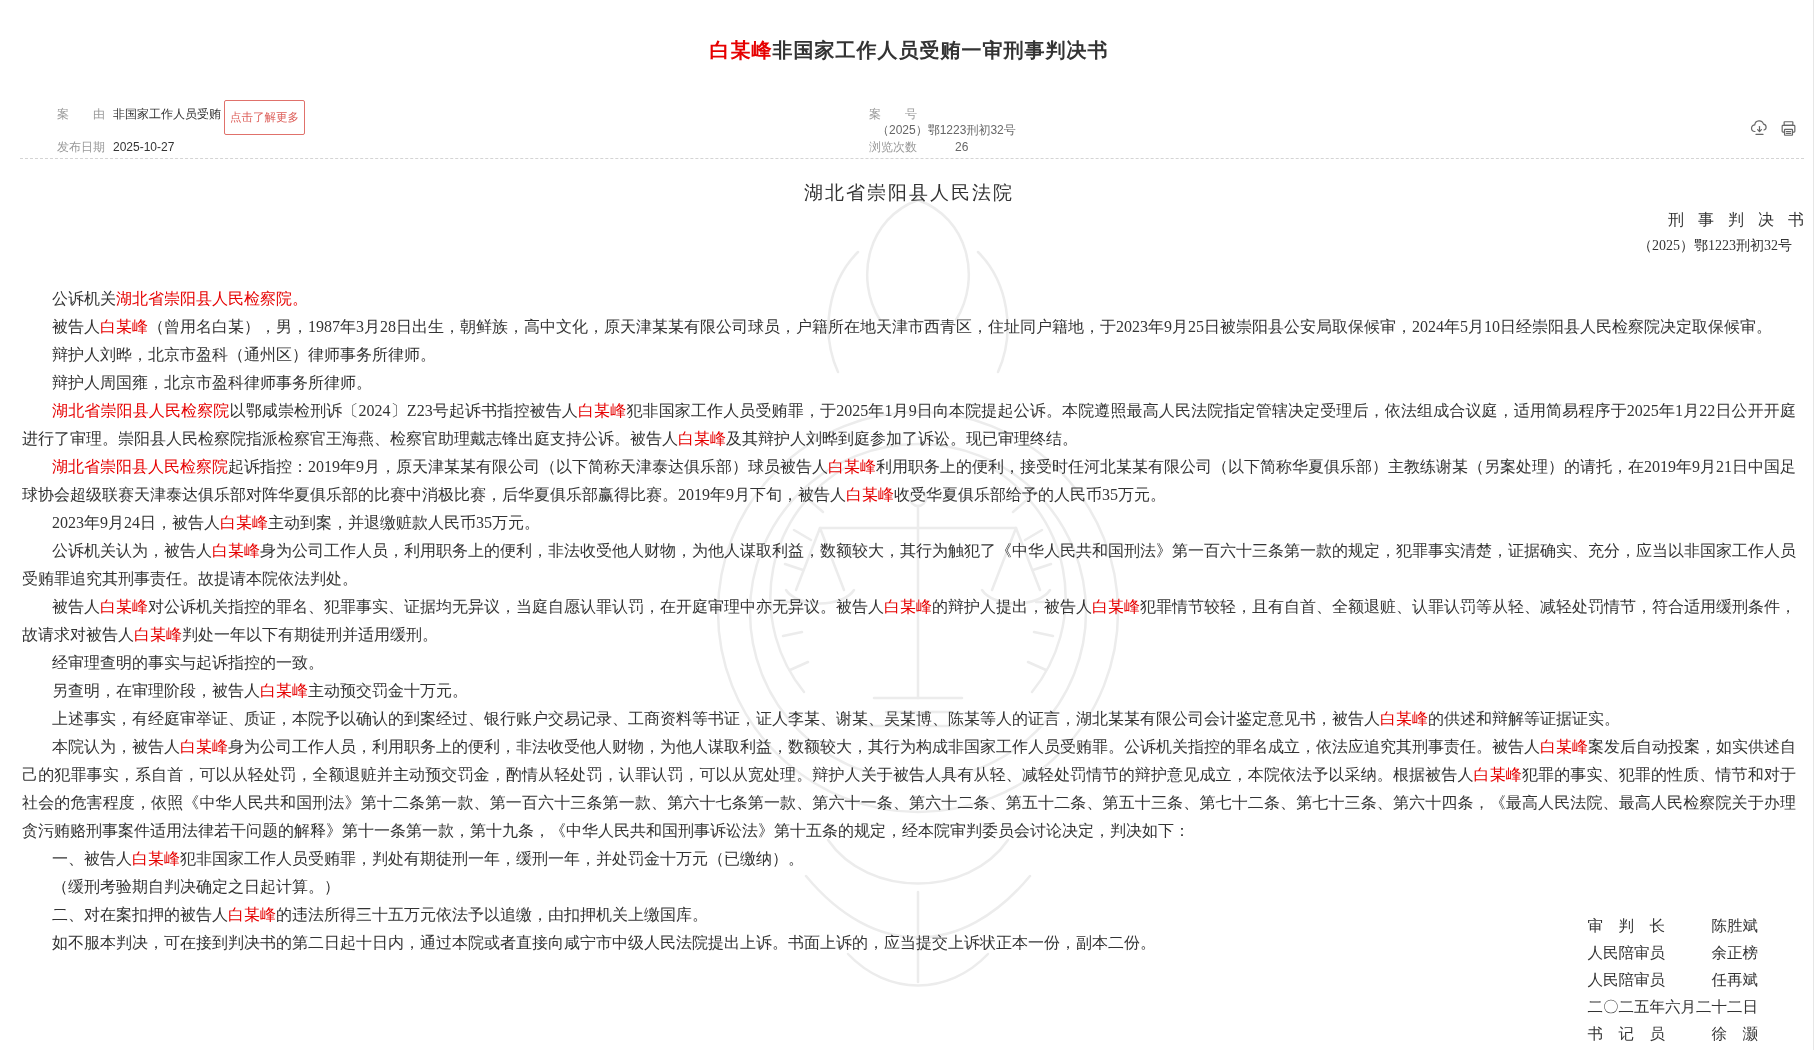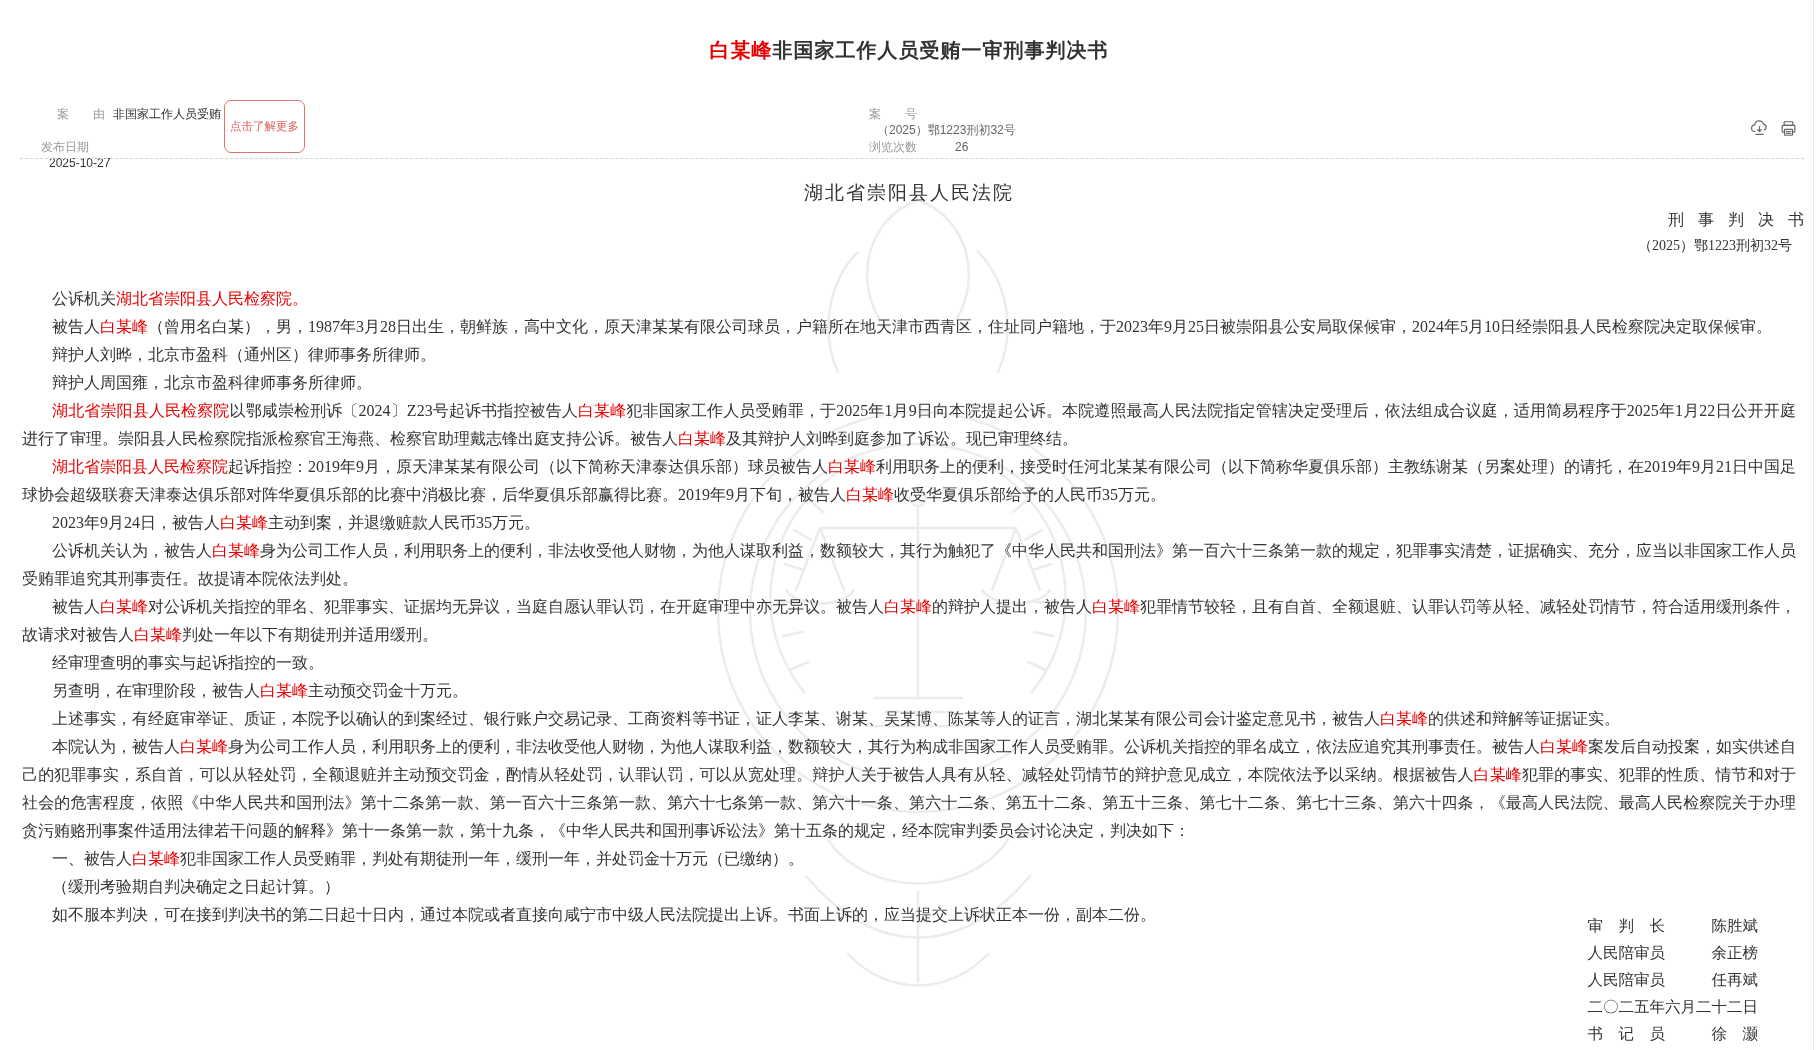--- a/index.html
+++ b/index.html
@@ -11,24 +11,24 @@
          font-size:20px;font-weight:bold;color:#333;
          font-family:"Liberation Sans","DejaVu Sans",sans-serif;letter-spacing:1px;}
   
   .meta-item{position:absolute;display:flex;align-items:flex-start;
              font-family:"Liberation Sans","DejaVu Sans",sans-serif;font-size:12px;line-height:16px;}
   .m-label{color:#999;white-space:pre;}
   .m-value{color:#333;margin-left:8px;white-space:pre;}
   .m-value.dim{color:#666;}
   .pos-reason{left:57px;top:106px;}
   .pos-caseno{left:869px;top:106px;flex-direction:column;}
-  .pos-date{left:41px;top:139px;flex-direction:column;}
+  .pos-date{left:57px;top:139px;}
   .pos-views{left:869px;top:139px;gap:30px;}
   .more-btn{display:inline-block;margin-left:3px;position:relative;top:-6px;
-            padding:18px 5px;border:1px solid #e0716b;color:#dd5f5a;border-radius:7px;
+            padding:9px 5px;border:1px solid #e0716b;color:#dd5f5a;border-radius:2px;
             font-size:11.5px;line-height:15px;background:#fff;cursor:pointer;white-space:nowrap;
             font-family:"Liberation Sans","DejaVu Sans",sans-serif;}
   .icons{position:absolute;top:119px;left:1750px;display:flex;gap:10px;align-items:center;}
   .icons svg{display:block;cursor:pointer;}
   .divider{position:absolute;top:158px;left:20px;right:14px;border-top:1px dashed #d4d4d4;height:0;}
   
   .court{position:absolute;top:180px;left:0;width:100%;text-align:center;
          font-size:19px;color:#333;letter-spacing:2px;}
   .doctype{position:absolute;top:210px;left:0;width:100%;text-align:right;
            font-size:16px;color:#333;letter-spacing:14px;text-indent:14px;}
@@ -129,20 +129,21 @@
       <p><span class="red">湖北省崇阳县人民检察院</span><span>起诉指控：2019年9月，原天津某某有限公司（以下简称天津泰达俱乐部）球员被告人</span><span class="red">白某峰</span><span>利用职务上的便利，接受时任河北某某有限公司（以下简称华夏俱乐部）主教练谢某（另案处理）的请托，在2019年9月21日中国足球协会超级联赛天津泰达俱乐部对阵华夏俱乐部的比赛中消极比赛，后华夏俱乐部赢得比赛。2019年9月下旬，被告人</span><span class="red">白某峰</span><span>收受华夏俱乐部给予的人民币35万元。</span></p>
       <p><span>2023年9月24日，被告人</span><span class="red">白某峰</span><span>主动到案，并退缴赃款人民币35万元。</span></p>
       <p><span>公诉机关认为，被告人</span><span class="red">白某峰</span><span>身为公司工作人员，利用职务上的便利，非法收受他人财物，为他人谋取利益，数额较大，其行为触犯了《中华人民共和国刑法》第一百六十三条第一款的规定，犯罪事实清楚，证据确实、充分，应当以非国家工作人员受贿罪追究其刑事责任。故提请本院依法判处。</span></p>
       <p><span>被告人</span><span class="red">白某峰</span><span>对公诉机关指控的罪名、犯罪事实、证据均无异议，当庭自愿认罪认罚，在开庭审理中亦无异议。被告人</span><span class="red">白某峰</span><span>的辩护人提出，被告人</span><span class="red">白某峰</span><span>犯罪情节较轻，且有自首、全额退赃、认罪认罚等从轻、减轻处罚情节，符合适用缓刑条件，故请求对被告人</span><span class="red">白某峰</span><span>判处一年以下有期徒刑并适用缓刑。</span></p>
       <p><span>经审理查明的事实与起诉指控的一致。</span></p>
       <p><span>另查明，在审理阶段，被告人</span><span class="red">白某峰</span><span>主动预交罚金十万元。</span></p>
       <p><span>上述事实，有经庭审举证、质证，本院予以确认的到案经过、银行账户交易记录、工商资料等书证，证人李某、谢某、吴某博、陈某等人的证言，湖北某某有限公司会计鉴定意见书，被告人</span><span class="red">白某峰</span><span>的供述和辩解等证据证实。</span></p>
       <p><span>本院认为，被告人</span><span class="red">白某峰</span><span>身为公司工作人员，利用职务上的便利，非法收受他人财物，为他人谋取利益，数额较大，其行为构成非国家工作人员受贿罪。公诉机关指控的罪名成立，依法应追究其刑事责任。被告人</span><span class="red">白某峰</span><span>案发后自动投案，如实供述自己的犯罪事实，系自首，可以从轻处罚，全额退赃并主动预交罚金，酌情从轻处罚，认罪认罚，可以从宽处理。辩护人关于被告人具有从轻、减轻处罚情节的辩护意见成立，本院依法予以采纳。根据被告人</span><span class="red">白某峰</span><span>犯罪的事实、犯罪的性质、情节和对于社会的危害程度，依照《中华人民共和国刑法》第十二条第一款、第一百六十三条第一款、第六十七条第一款、第六十一条、第六十二条、第五十二条、第五十三条、第七十二条、第七十三条、第六十四条，《最高人民法院、最高人民检察院关于办理贪污贿赂刑事案件适用法律若干问题的解释》第十一条第一款，第十九条，《中华人民共和国刑事诉讼法》第十五条的规定，经本院审判委员会讨论决定，判决如下：</span></p>
       <p><span>一、被告人</span><span class="red">白某峰</span><span>犯非国家工作人员受贿罪，判处有期徒刑一年，缓刑一年，并处罚金十万元（已缴纳）。</span></p>
       <p><span>（缓刑考验期自判决确定之日起计算。）</span></p>
+      <p><span>二、对在案扣押的被告人</span><span class="red">白某峰</span><span>的违法所得三十五万元依法予以追缴，由扣押机关上缴国库。</span></p>
       <p><span>如不服本判决，可在接到判决书的第二日起十日内，通过本院或者直接向咸宁市中级人民法院提出上诉。书面上诉的，应当提交上诉状正本一份，副本二份。</span></p>
     </div>
 
   <div class="sigs">
       <div>审　判　长　　　陈胜斌</div>
       <div>人民陪审员　　　余正榜</div>
       <div>人民陪审员　　　任再斌</div>
       <div>二〇二五年六月二十二日</div>
       <div>书　记　员　　　徐　灏</div>
     </div>

